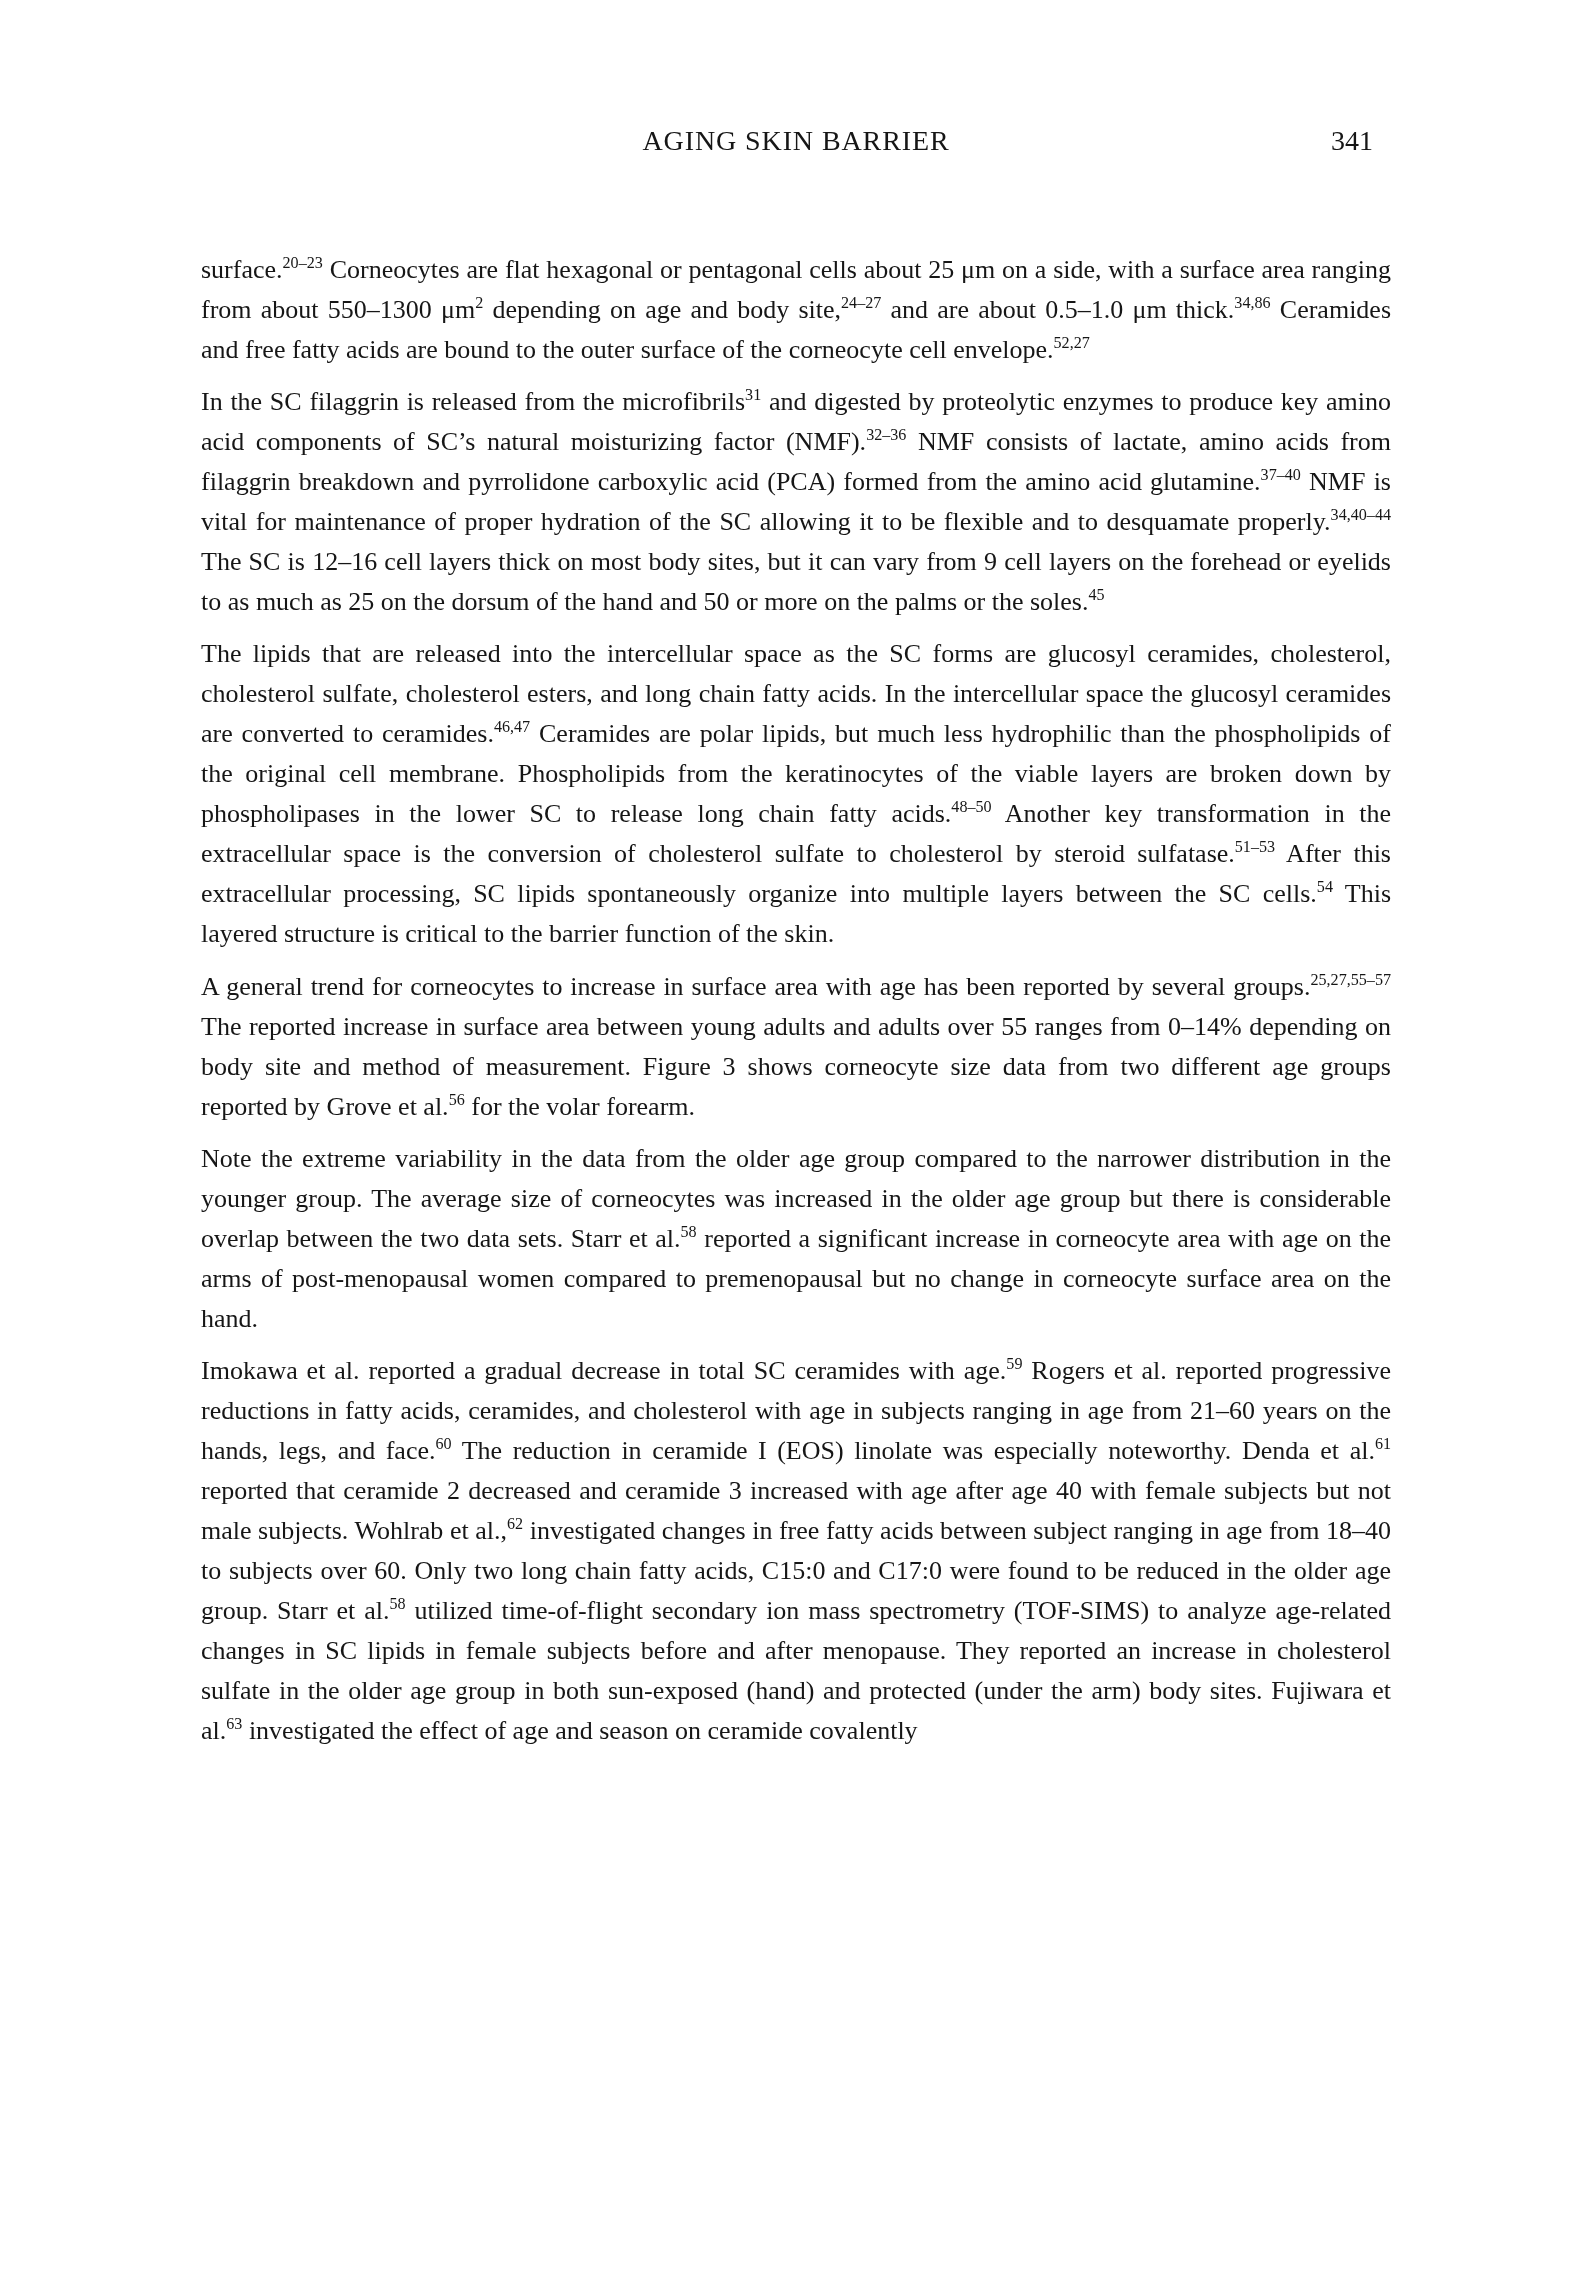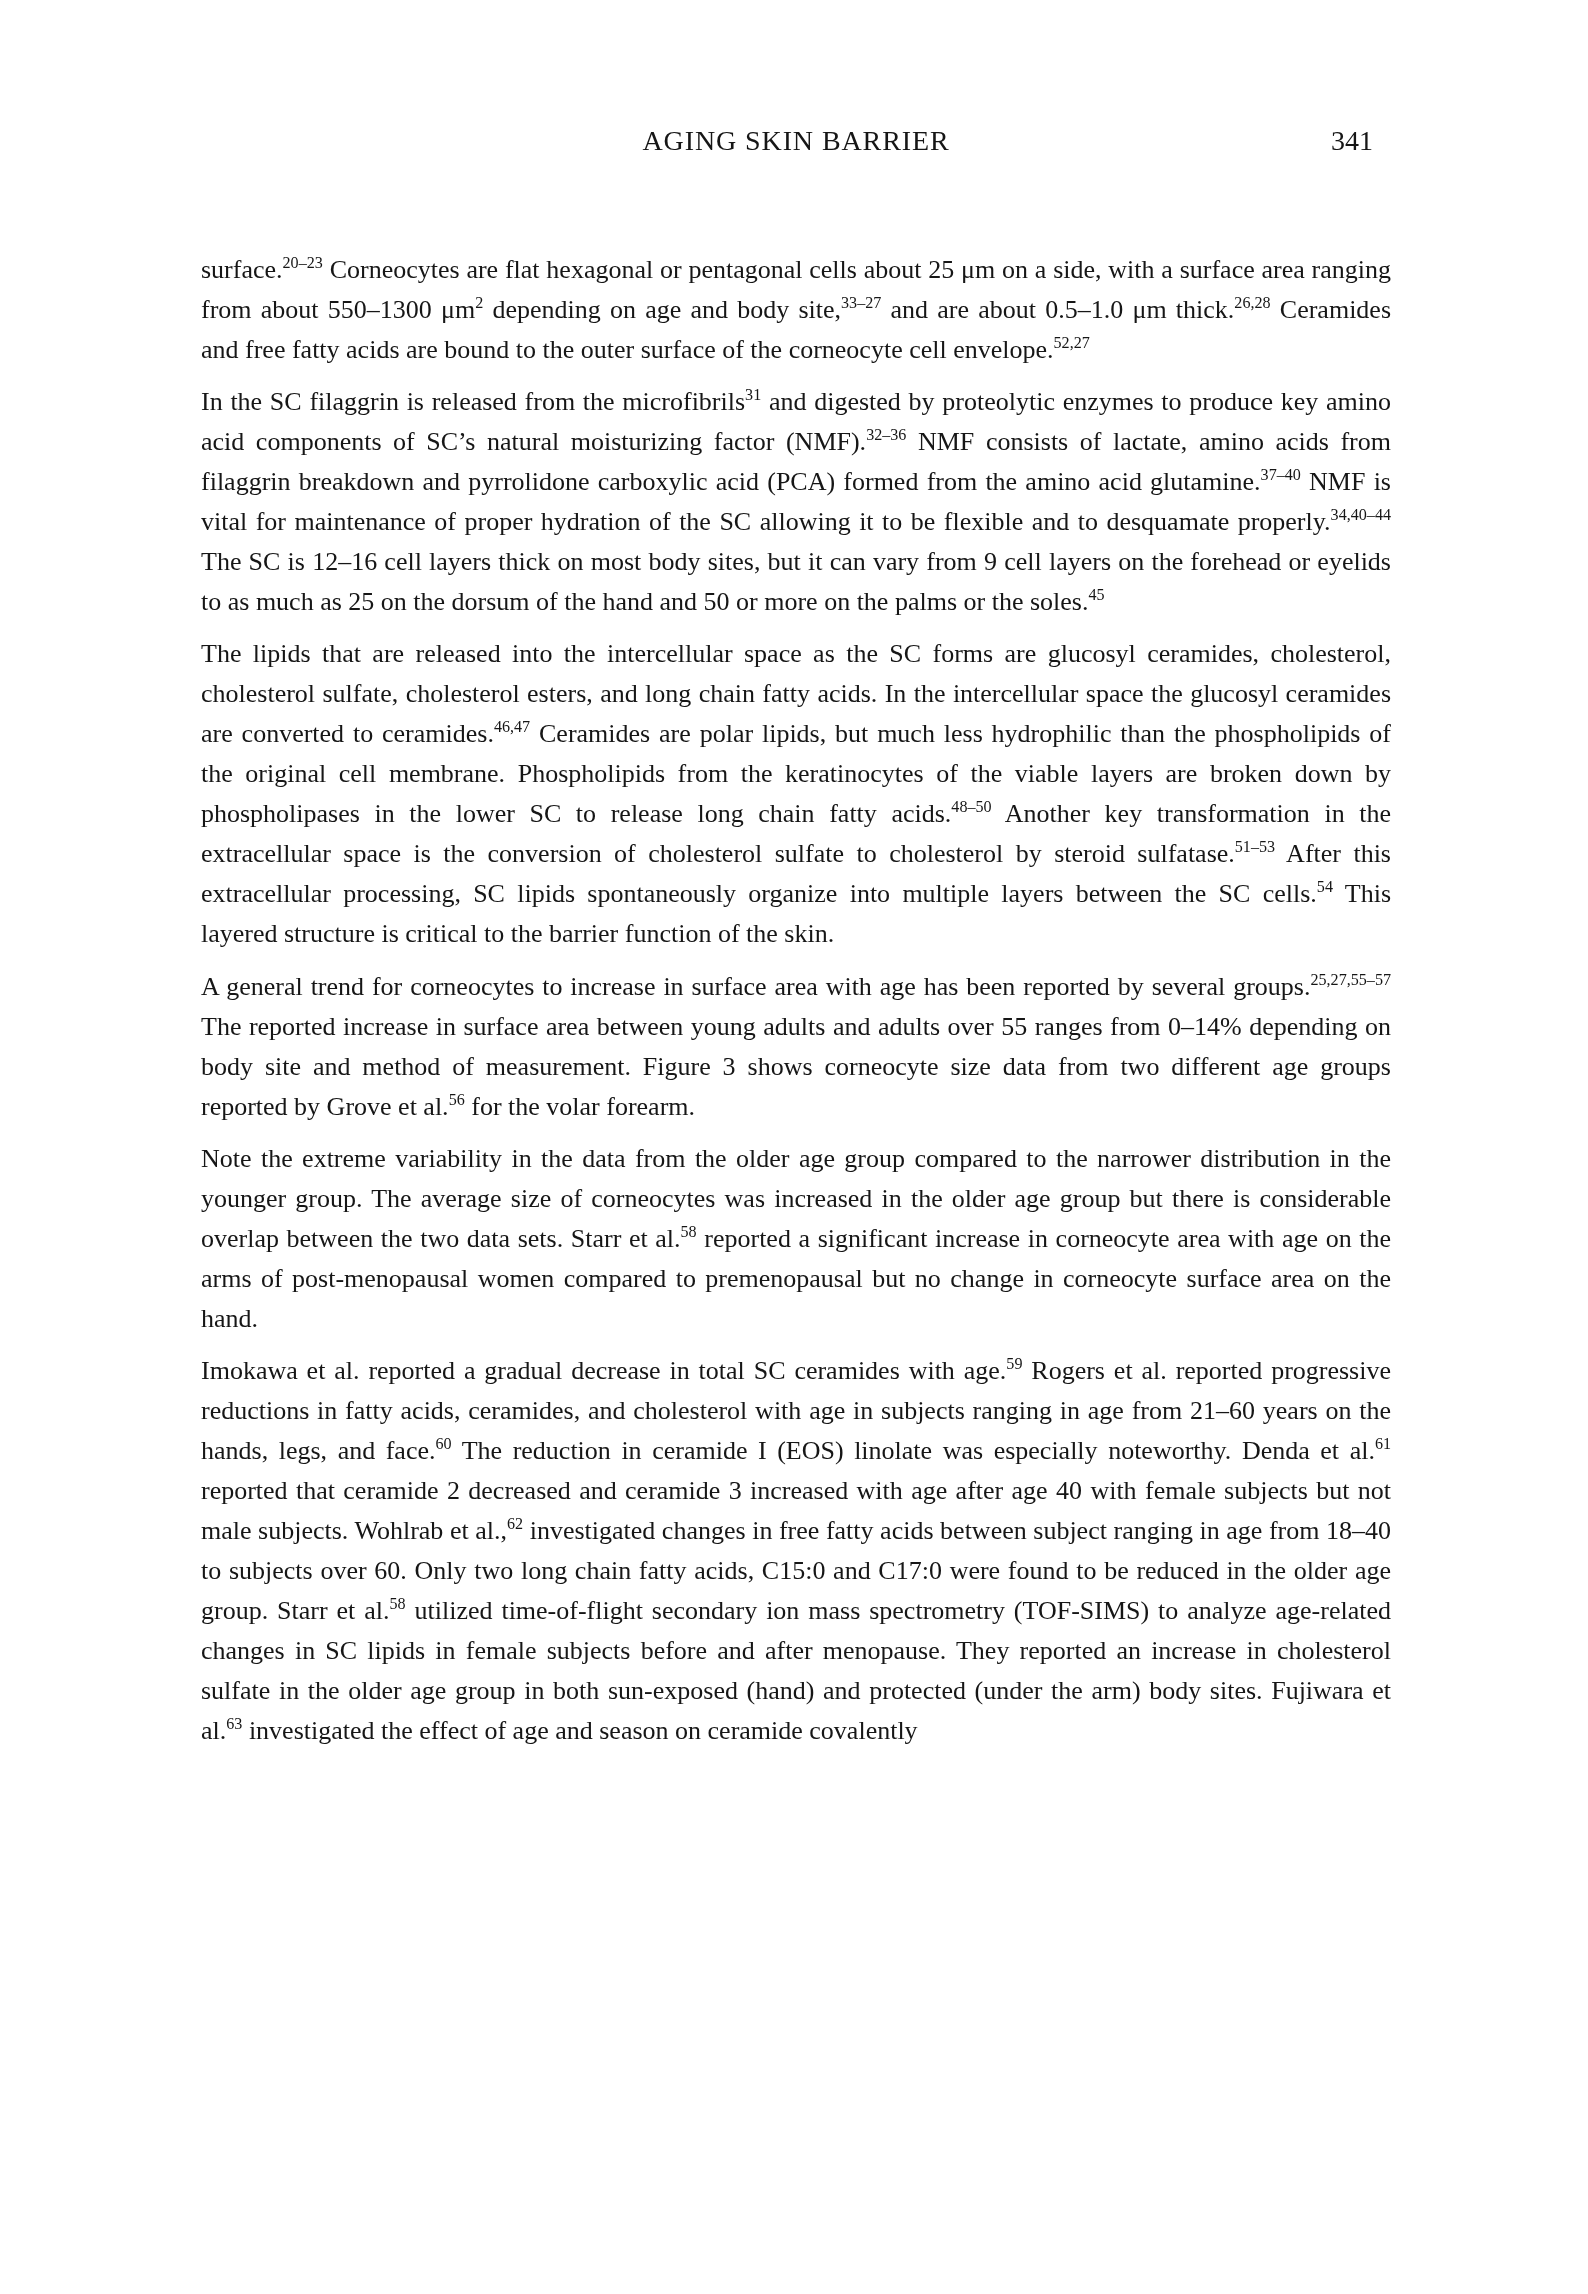--- a/index.html
+++ b/index.html
@@ -66,21 +66,21 @@
 </head>
 <body>
 
 <div class="page">
   <header class="running-head">
     <span class="head-title">AGING SKIN BARRIER</span>
     <span class="page-number">341</span>
   </header>
 
   <main class="text-block">
-    <p class="para">surface.<sup>20–23</sup> Corneocytes are flat hexagonal or pentagonal cells about 25 μm on a side, with a surface area ranging from about 550–1300 μm<sup>2</sup> depending on age and body site,<sup>33–27</sup> and are about 0.5–1.0 μm thick.<sup>26,28</sup> Ceramides and free fatty acids are bound to the outer surface of the corneocyte cell envelope.<sup>52,27</sup></p>
+    <p class="para">surface.<sup>20–23</sup> Corneocytes are flat hexagonal or pentagonal cells about 25 μm on a side, with a surface area ranging from about 550–1300 μm<sup>2</sup> depending on age and body site,<sup>24–27</sup> and are about 0.5–1.0 μm thick.<sup>34,86</sup> Ceramides and free fatty acids are bound to the outer surface of the corneocyte cell envelope.<sup>52,27</sup></p>
     <p class="para">In the SC filaggrin is released from the microfibrils<sup>31</sup> and digested by proteolytic enzymes to produce key amino acid components of SC’s natural moisturizing factor (NMF).<sup>32–36</sup> NMF consists of lactate, amino acids from filaggrin breakdown and pyrrolidone carboxylic acid (PCA) formed from the amino acid glutamine.<sup>37–40</sup> NMF is vital for maintenance of proper hydration of the SC allowing it to be flexible and to desquamate properly.<sup>34,40–44</sup> The SC is 12–16 cell layers thick on most body sites, but it can vary from 9 cell layers on the forehead or eyelids to as much as 25 on the dorsum of the hand and 50 or more on the palms or the soles.<sup>45</sup></p>
     <p class="para">The lipids that are released into the intercellular space as the SC forms are glucosyl ceramides, cholesterol, cholesterol sulfate, cholesterol esters, and long chain fatty acids. In the intercellular space the glucosyl ceramides are converted to ceramides.<sup>46,47</sup> Ceramides are polar lipids, but much less hydrophilic than the phospholipids of the original cell membrane. Phospholipids from the keratinocytes of the viable layers are broken down by phospholipases in the lower SC to release long chain fatty acids.<sup>48–50</sup> Another key transformation in the extracellular space is the conversion of cholesterol sulfate to cholesterol by steroid sulfatase.<sup>51–53</sup> After this extracellular processing, SC lipids spontaneously organize into multiple layers between the SC cells.<sup>54</sup> This layered structure is critical to the barrier function of the skin.</p>
 
 
     <p class="para">A general trend for corneocytes to increase in surface area with age has been reported by several groups.<sup>25,27,55–57</sup> The reported increase in surface area between young adults and adults over 55 ranges from 0–14% depending on body site and method of measurement. Figure 3 shows corneocyte size data from two different age groups reported by Grove et al.<sup>56</sup> for the volar forearm.</p>
     <p class="para">Note the extreme variability in the data from the older age group compared to the narrower distribution in the younger group. The average size of corneocytes was increased in the older age group but there is considerable overlap between the two data sets. Starr et al.<sup>58</sup> reported a significant increase in corneocyte area with age on the arms of post-menopausal women compared to premenopausal but no change in corneocyte surface area on the hand.</p>
     <p class="para">Imokawa et al. reported a gradual decrease in total SC ceramides with age.<sup>59</sup> Rogers et al. reported progressive reductions in fatty acids, ceramides, and cholesterol with age in subjects ranging in age from 21–60 years on the hands, legs, and face.<sup>60</sup> The reduction in ceramide I (EOS) linolate was especially noteworthy. Denda et al.<sup>61</sup> reported that ceramide 2 decreased and ceramide 3 increased with age after age 40 with female subjects but not male subjects. Wohlrab et al.,<sup>62</sup> investigated changes in free fatty acids between subject ranging in age from 18–40 to subjects over 60. Only two long chain fatty acids, C15:0 and C17:0 were found to be reduced in the older age group. Starr et al.<sup>58</sup> utilized time-of-flight secondary ion mass spectrometry (TOF-SIMS) to analyze age-related changes in SC lipids in female subjects before and after menopause. They reported an increase in cholesterol sulfate in the older age group in both sun-exposed (hand) and protected (under the arm) body sites. Fujiwara et al.<sup>63</sup> investigated the effect of age and season on ceramide covalently</p>
   </main>
 </div>
 

